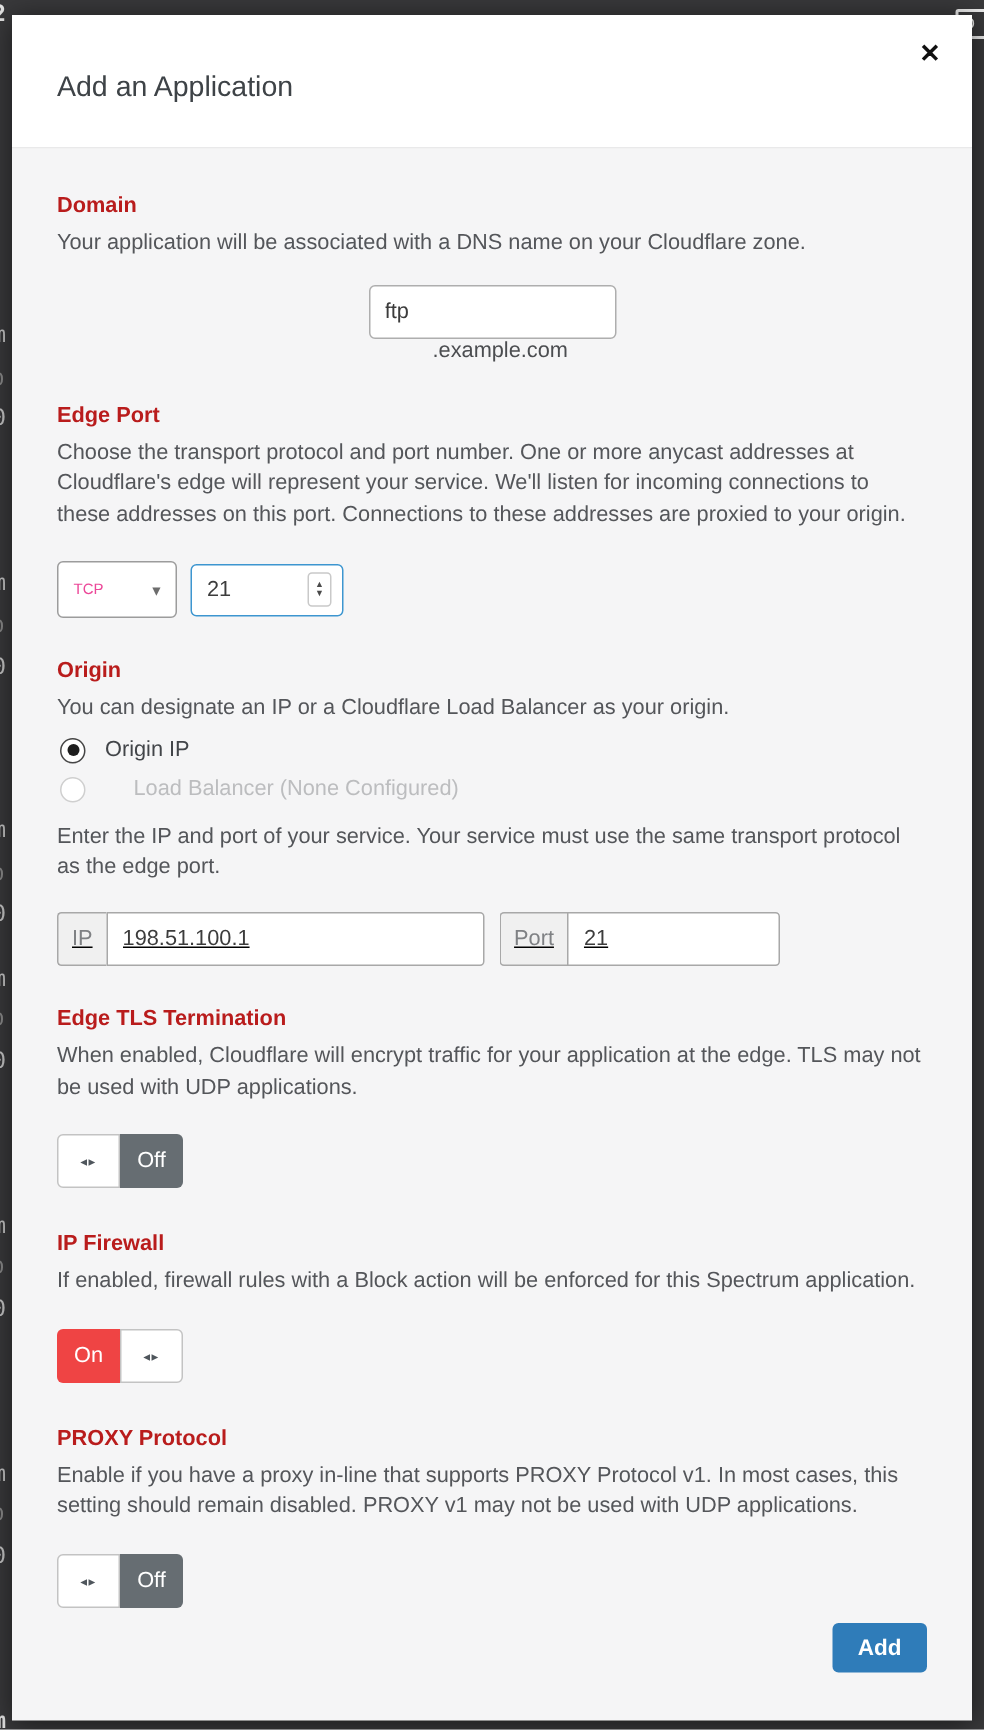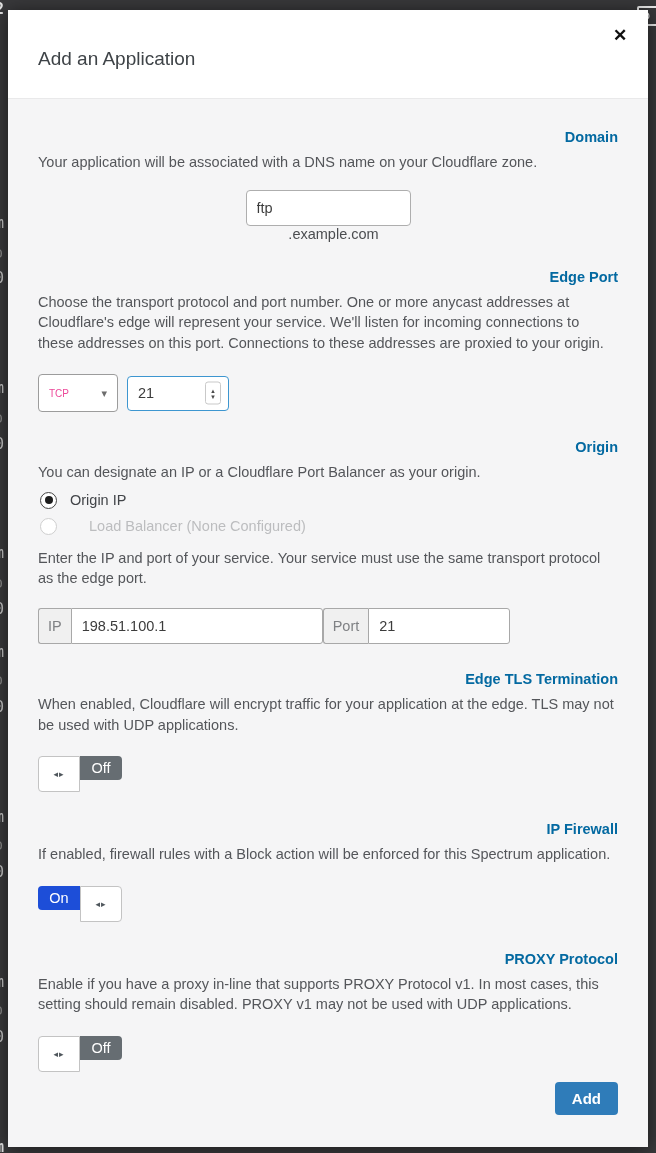--- a/index.html
+++ b/index.html
@@ -34,21 +34,21 @@
     border-bottom:1px solid #e9e9ea;flex:0 0 auto;
   }
   .modal-title{font-size:19px;color:#3e4347;font-weight:400;}
   .close-btn{
     position:absolute;top:15px;right:17px;width:22px;height:22px;
     font-size:17px;font-weight:bold;color:#101010;text-align:center;line-height:22px;
     cursor:pointer;background:none;border:none;padding:0;
   }
   .modal-body{flex:1 1 auto;padding:28px 30px 0 30px;box-sizing:border-box;}
   .sec-heading{
-    font-size:14.5px;font-weight:bold;color:#0369a1;margin:27px 0 7px 0;text-align:right;
+    font-size:14.5px;font-weight:bold;color:#b91c1c;margin:27px 0 7px 0;
   }
   .sec-heading.first{margin-top:2px;}
   .sec-desc{
     font-size:14.5px;color:#54565a;line-height:1.42;margin:0 0 15px 0;max-width:586px;
   }
   
   .row{display:flex;align-items:center;}
   .txt-input{
     height:34px;border:1px solid #aeaeae;border-radius:4px;background:#fff;
     font-family:"Liberation Sans",sans-serif;font-size:14.5px;color:#3c3c3c;
@@ -83,21 +83,21 @@
   .radio-outer{
     width:15px;height:15px;border-radius:50%;background:#fff;flex:0 0 auto;
     border:1px solid #454545;display:flex;align-items:center;justify-content:center;
   }
   .radio-outer.disabled{border-color:#cfcfcf;}
   .radio-dot{width:8px;height:8px;border-radius:50%;background:#1d1d1d;}
   .radio-label{font-size:14.5px;color:#424549;}
   .radio-label.disabled{color:#bcbdbf;margin-left:19px;}
   .origin-help{margin-top:13px;}
   
-  .ipport-row{margin:19px 0 6px 0;}
+  .ipport-row{margin:19px 0 6px 0;gap:10px;text-decoration:underline;}
   .grp{display:flex;}
   .grp-prefix{
     background:#f0f0f0;border:1px solid #a8a8a8;border-right:none;
     border-radius:3px 0 0 3px;padding:0 9px;height:34px;line-height:34px;
     font-size:14.5px;color:#7f8184;
   }
   .grp-input{
     height:34px;border:1px solid #a8a8a8;border-radius:0 3px 3px 0;background:#fff;
     font-family:"Liberation Sans",sans-serif;font-size:14.5px;color:#3c3c3c;
     padding:0 10px;outline:none;
@@ -105,26 +105,26 @@
   .ip-input{width:230px;}
   .oport-input{width:120px;}
   
   .toggle{display:inline-flex;margin:6px 0 2px 0;cursor:pointer;height:36px;}
   .toggle-handle{
     width:40px;height:34px;background:#fff;border:1px solid #c3c3c3;
     display:flex;align-items:center;justify-content:center;
     font-size:9px;color:#4f565c;letter-spacing:1px;
   }
   .toggle-seg{
-    width:42px;height:24px;display:flex;align-items:center;justify-content:center;
+    width:42px;height:36px;display:flex;align-items:center;justify-content:center;
     font-size:14.5px;color:#fff;
   }
   .toggle.off .toggle-handle{border-radius:4px 0 0 4px;}
   .toggle.off .toggle-seg{background:#666d72;border-radius:0 4px 4px 0;}
-  .toggle.on  .toggle-seg{background:#1d4ed8;border-radius:4px 0 0 4px;}
+  .toggle.on  .toggle-seg{background:#ef4444;border-radius:4px 0 0 4px;}
   .toggle.on  .toggle-handle{border-radius:0 4px 4px 0;}
   
   .footer-row{display:flex;justify-content:flex-end;margin:8px 0 0 0;}
   .add-btn{
     background:#2f7cb9;color:#fff;border:none;border-radius:4px;
     font-family:"Liberation Sans",sans-serif;font-size:15px;font-weight:bold;
     padding:8px 17px;cursor:pointer;
   }
 </style>
 </head>
@@ -183,21 +183,21 @@
         <input class="num-input" type="text" value="21" style="">
         <span class="stepper">
           <span style="font-size: 6px;">▲</span>
           <span style="font-size: 6px;">▼</span>
         </span>
       </span>
     </div>
 
     
     <div class="sec-heading">Origin</div>
-    <div class="sec-desc" style="margin-bottom:6px">You can designate an IP or a Cloudflare Port Balancer as your origin.</div>
+    <div class="sec-desc" style="margin-bottom:6px">You can designate an IP or a Cloudflare Load Balancer as your origin.</div>
 
     <div class="radio-row">
       <span class="radio-outer">
         <span class="radio-dot"></span>
       </span>
       <span class="radio-label">Origin IP</span>
     </div>
     <div class="radio-row">
       <span class="radio-outer disabled"></span>
       <span class="radio-label disabled">Load Balancer (None Configured)</span>

